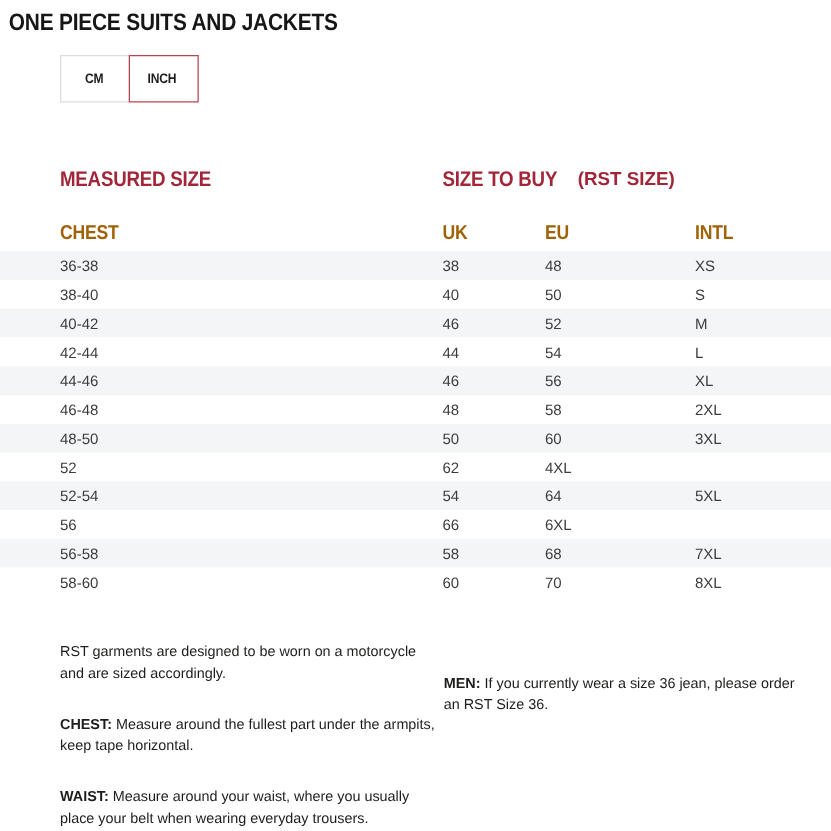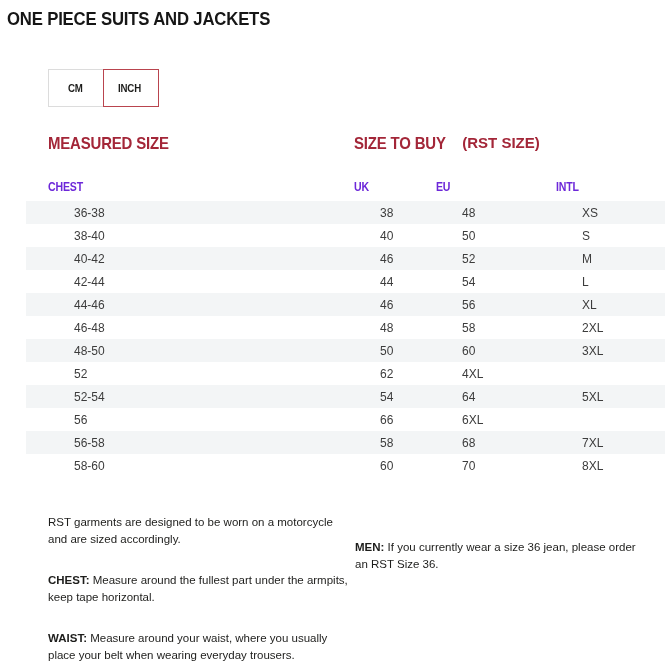--- a/index.html
+++ b/index.html
@@ -22,21 +22,21 @@
   .page-title {
     position: absolute;
     left: 7px; top: 8px;
     font-size: 19px;
     font-weight: 700;
     color: #161616;
   }
   
   .unit-toggle {
     position: absolute;
-    left: 48px; top: 69px;
+    left: 48px; top: 44px;
     display: flex;
   }
   .unit-btn {
     width: 56px; height: 38px;
     background: #ffffff;
     border: 1px solid #dcdcdc;
     font-family: "Liberation Sans", sans-serif;
     font-size: 11px;
     font-weight: 700;
     color: #1d1d1b;
@@ -69,29 +69,28 @@
   .size-table-header {
     position: absolute;
     left: 0; top: 176px;
     width: 665px; height: 22px;
     display: grid;
     grid-template-columns: 306px 82px 120px 1fr;
     padding-left: 48px;
     align-items: center;
   }
   .thcell {
-    font-size: 12px;
-    font-weight: 700;
-    color: #6d28d9;
+    font-size: 16px;
+    font-weight: 700;
+    color: #a16207;
   }
   .size-table-body {
     position: absolute;
     left: 0; top: 201px;
     width: 665px;
-    padding-left: 26px;
   }
   .trow {
     width: 665px;
     height: 23px;
     display: grid;
     grid-template-columns: 306px 82px 120px 1fr;
     padding-left: 48px;
     align-items: center;
   }
   .trow:nth-child(odd) { background: #f3f5f6; }

